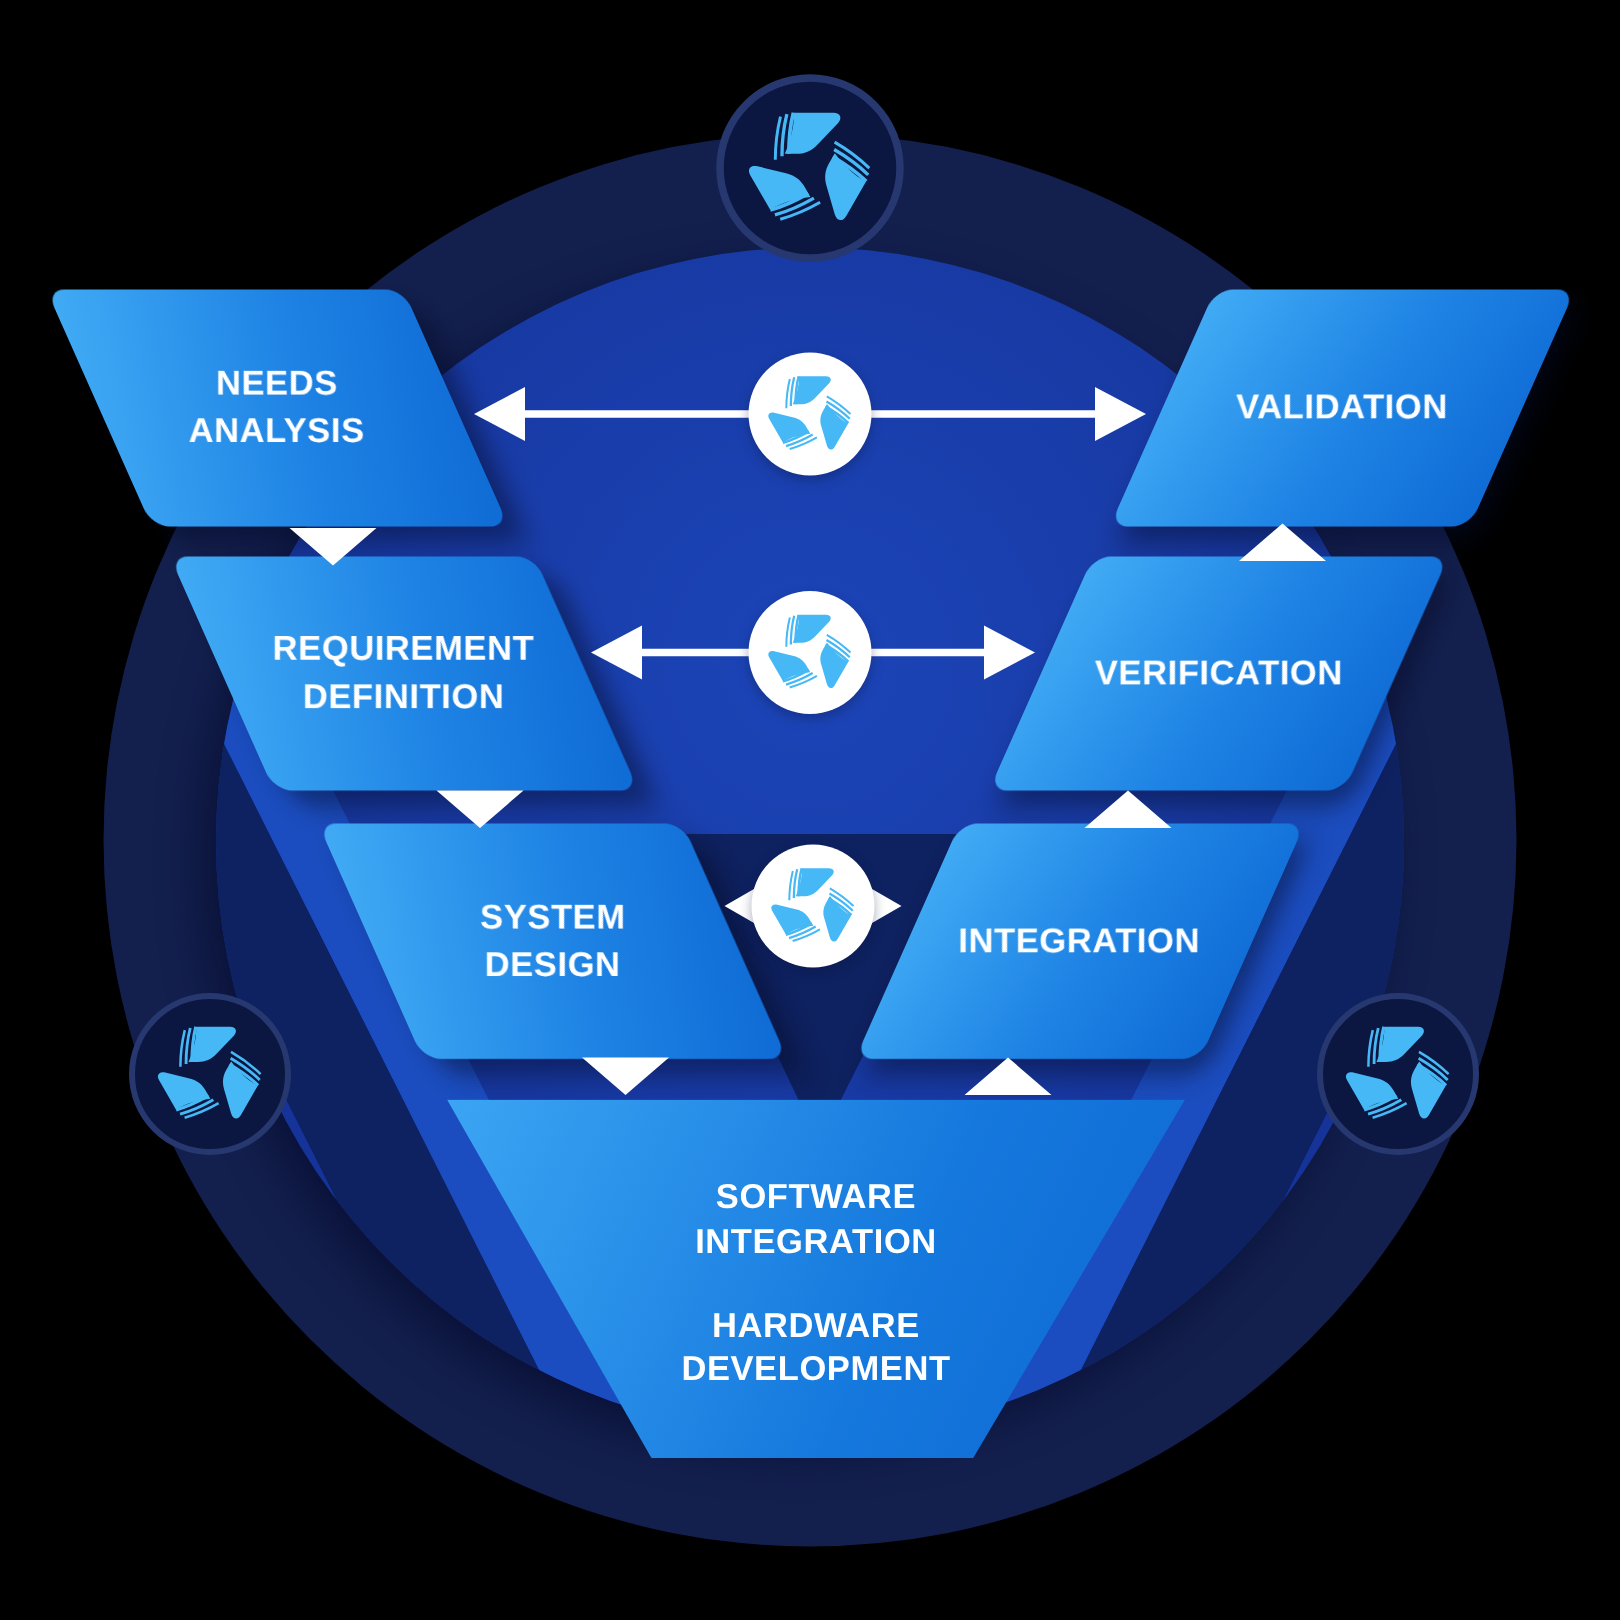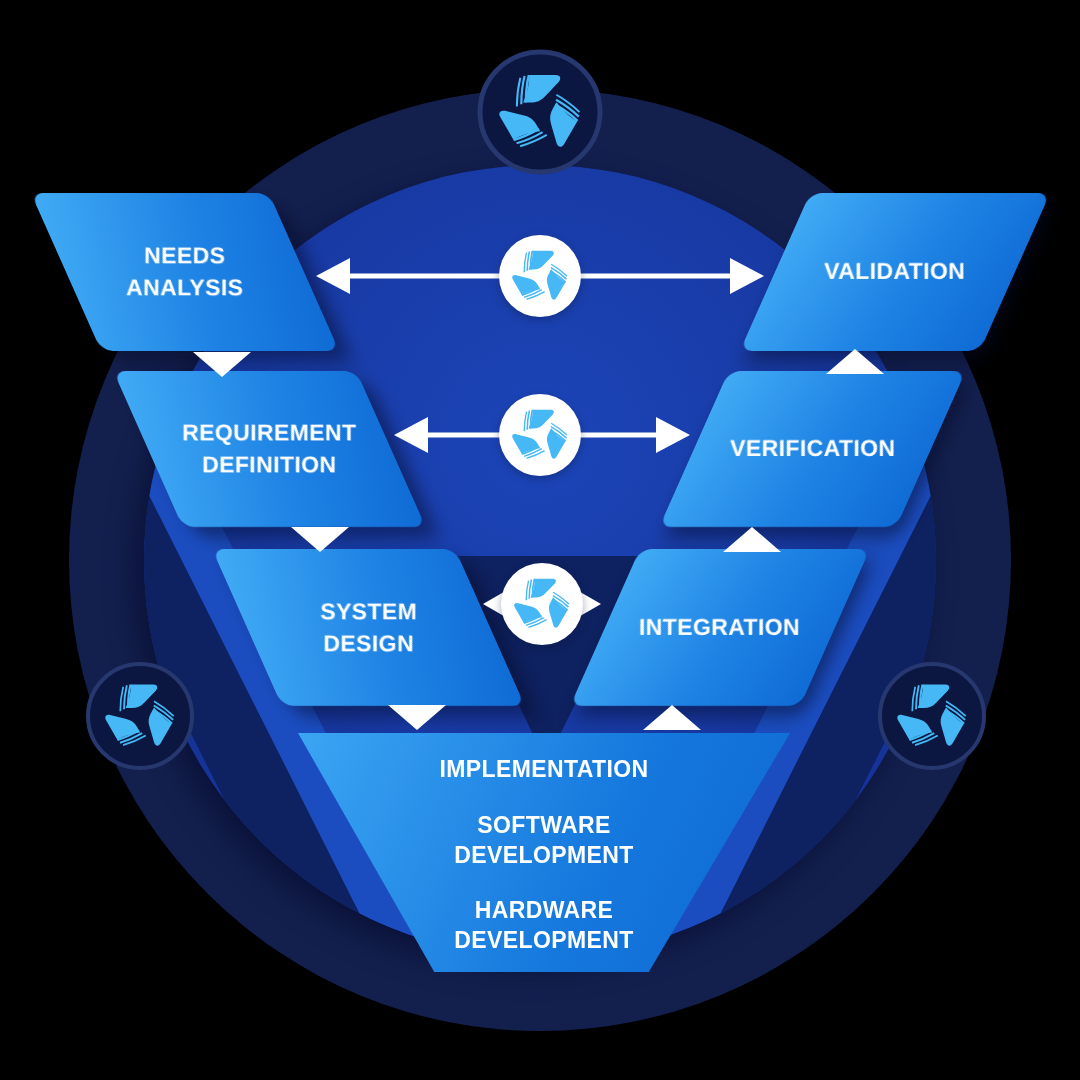--- a/index.html
+++ b/index.html
@@ -82,23 +82,22 @@
     <div class="block-label">VALIDATION</div>
   </div>
   <div class="block skew-r" style="left:694px;top:371px;width:237px;height:156px;">
     <div class="block-label">VERIFICATION</div>
   </div>
   <div class="block skew-r" style="left:605px;top:549px;width:230px;height:157px;">
     <div class="block-label">INTEGRATION</div>
   </div>
 
   <div class="block-bottom">
-    <div class="block-label">IMPLEMENTATION</div>
     <div class="block-label">SOFTWARE
-DEVELOPMENT</div>
+INTEGRATION</div>
     <div class="block-label">HARDWARE
 DEVELOPMENT</div>
   </div>
 
   <svg class="layer overlay" width="1080" height="1080">
 
     <g fill="#fff" stroke="none">
       <rect x="344" y="273.5" width="392" height="5" rx="2.5"></rect>
       <polygon points="316,276 350,258 350,294"></polygon>
       <polygon points="764,276 730,258 730,294"></polygon>

